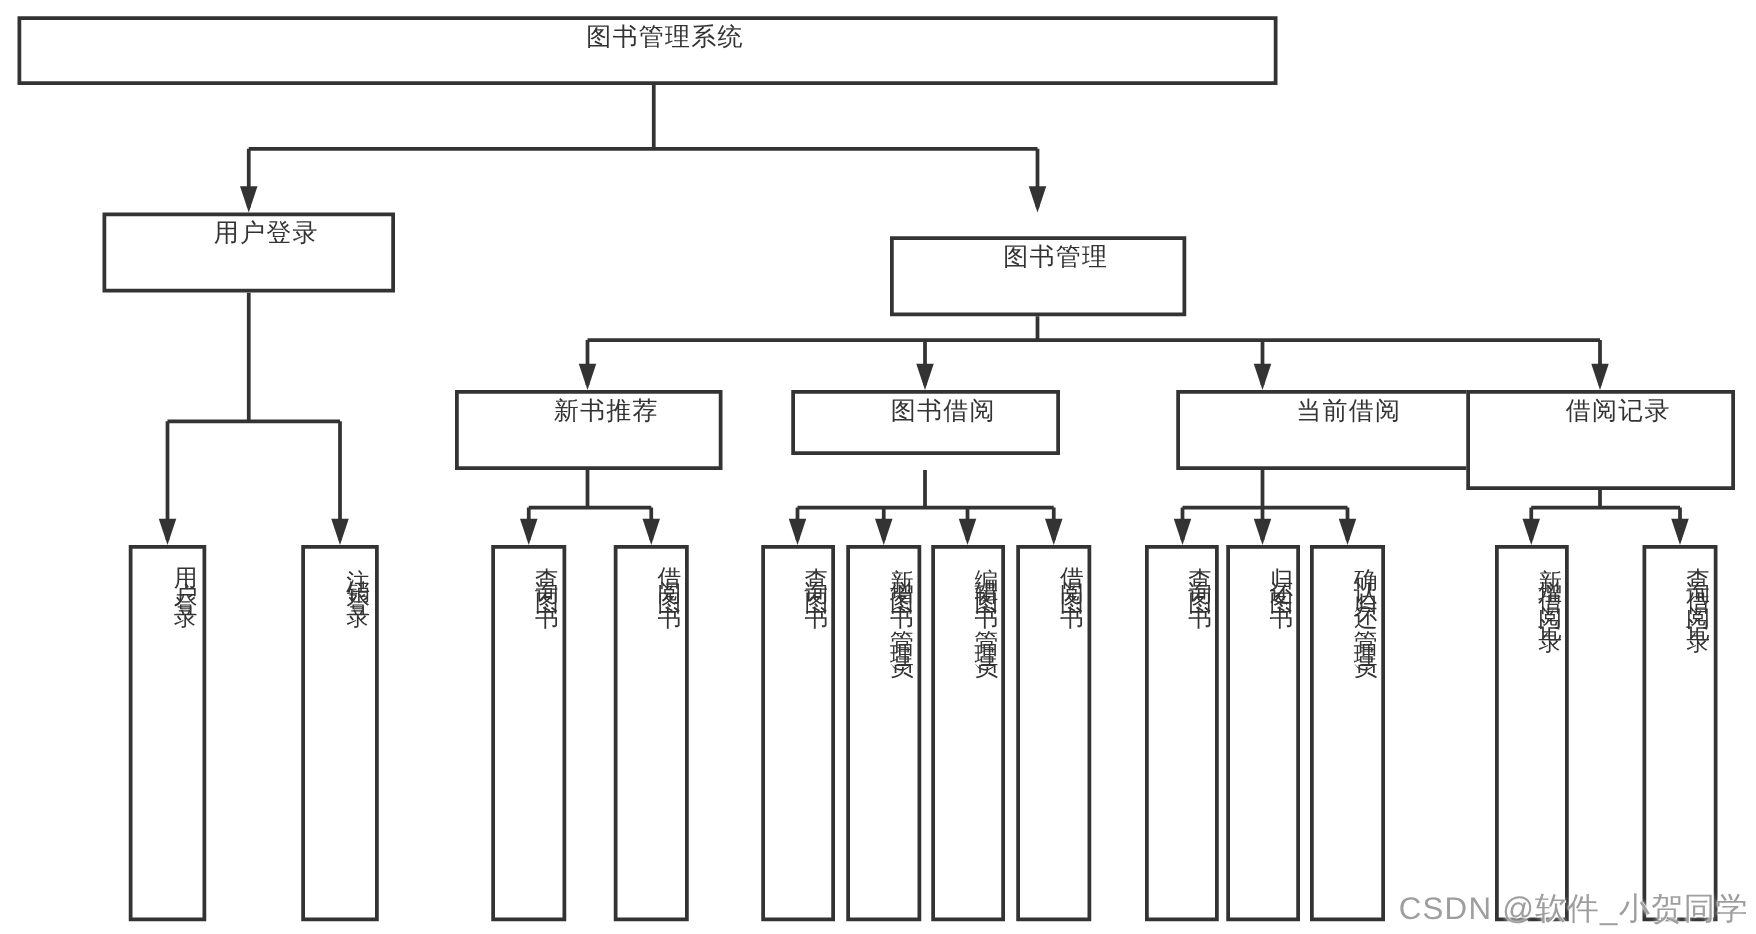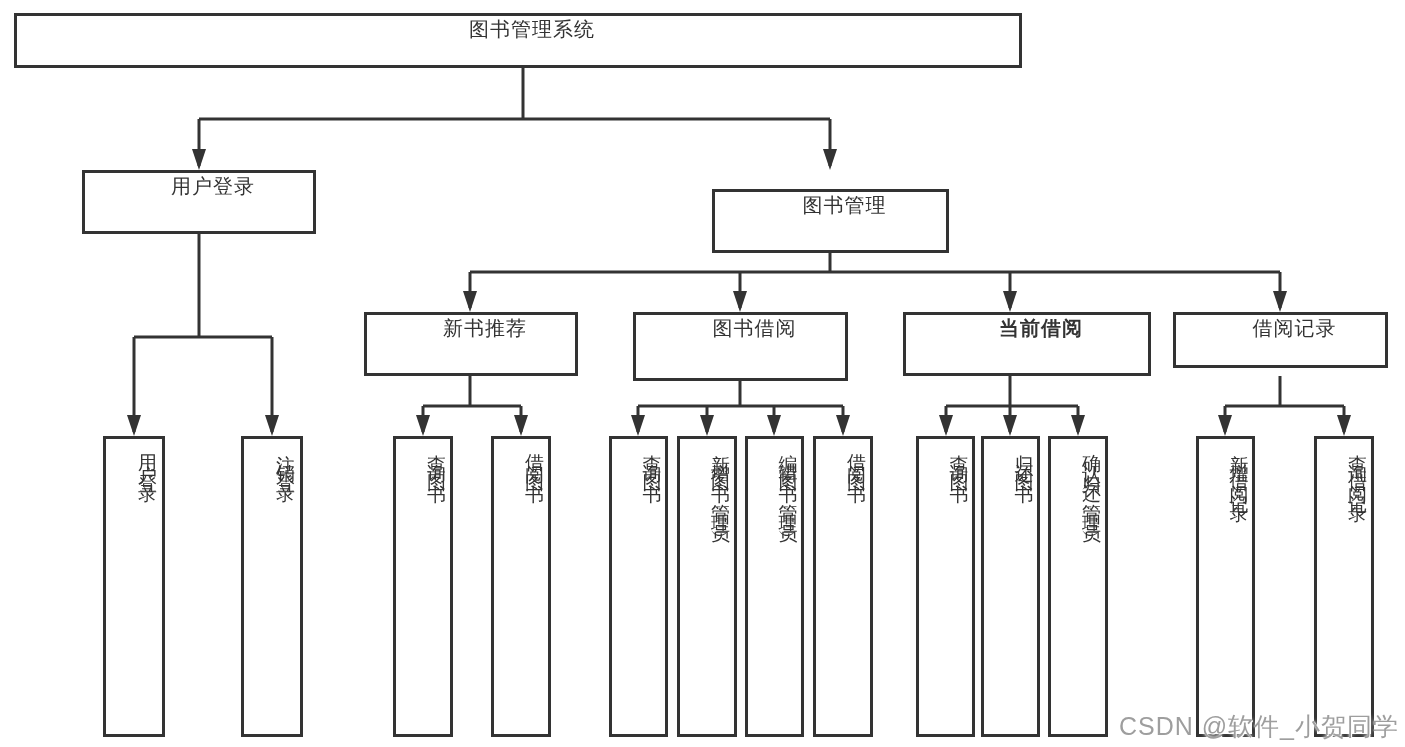--- a/index.html
+++ b/index.html
@@ -49,23 +49,23 @@
     text-orientation: mixed;
     letter-spacing: 10px;
     white-space: nowrap;
     line-height: 1;
   }
   
   #n-root          { left: 14px;   top: 13px;  width: 1008px; height: 55px; }
   #n-user-login    { left: 82px;   top: 170px; width: 234px;  height: 64px; }
   #n-book-mgmt     { left: 712px;  top: 170px; width: 237px;  height: 64px; margin-top: 19px; }
   #n-new-book-rec  { left: 364px;  top: 312px; width: 214px;  height: 64px; font-family: Liberation Mono, monospace; }
-  #n-book-borrow   { left: 633px;  top: 312px; width: 215px;  height: 69px; }
-  #n-cur-borrow    { left: 903px;  top: 312px; width: 248px;  height: 64px; font-weight: bold; }
-  #n-borrow-rec    { left: 1173px; top: 312px; width: 215px;  height: 56px; }
+  #n-book-borrow   { left: 633px;  top: 312px; width: 215px;  height: 52px; }
+  #n-cur-borrow    { left: 941px;  top: 312px; width: 248px;  height: 64px; }
+  #n-borrow-rec    { left: 1173px; top: 312px; width: 215px;  height: 80px; }
   
   .leaf { top: 436px; height: 301px; }
   #n-user-login-item  { left: 103px;  width: 62px; }
   #n-logout-item      { left: 241px;  width: 62px; }
   #n-nbr-query        { left: 393px;  width: 60px; }
   #n-nbr-borrow       { left: 491px;  width: 60px; }
   #n-bb-query         { left: 609px;  width: 59px; }
   #n-bb-add           { left: 677px;  width: 60px; }
   #n-bb-edit          { left: 745px;  width: 59px; }
   #n-bb-borrow        { left: 813px;  width: 60px; }

